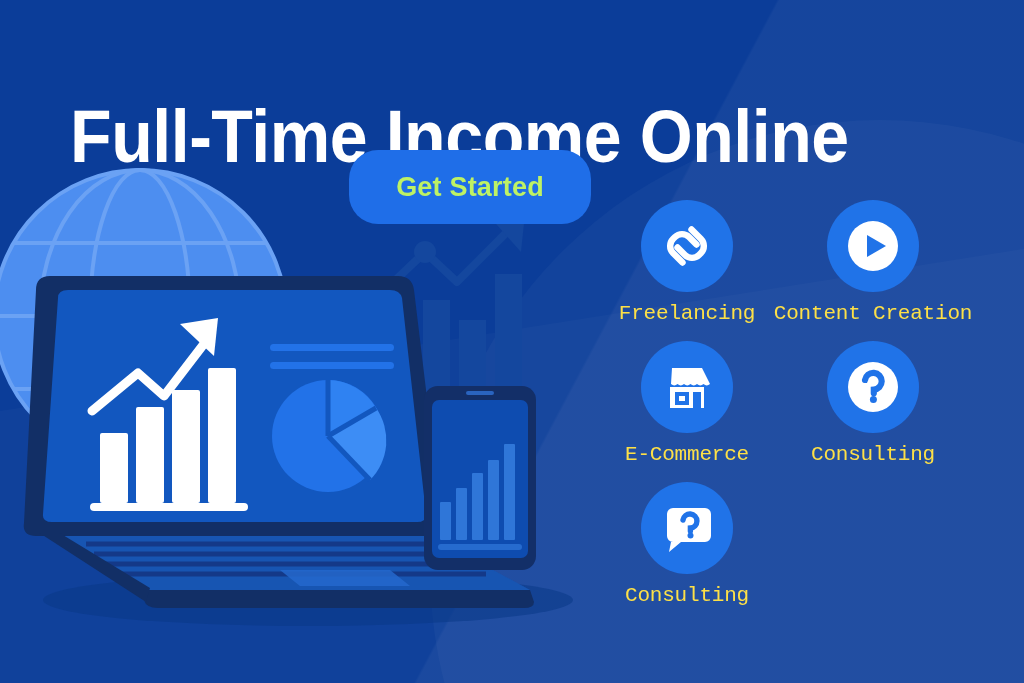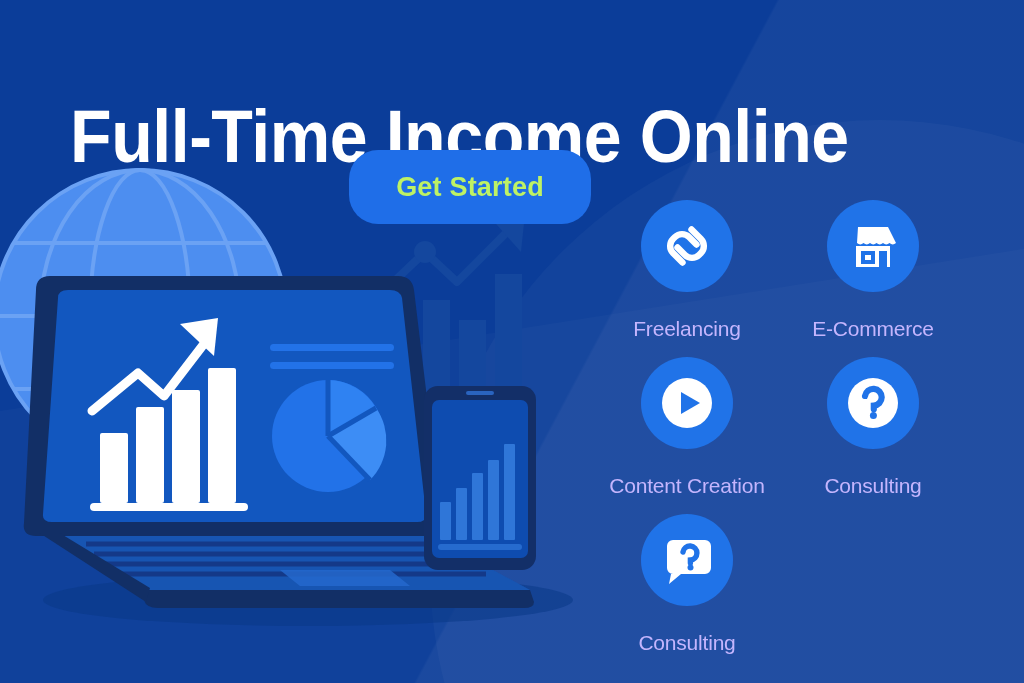--- a/index.html
+++ b/index.html
@@ -139,27 +139,28 @@
   .icon-circle {
     width: 92px;
     height: 92px;
     border-radius: 50%;
     background: #2073e8;
     display: flex;
     align-items: center;
     justify-content: center;
   }
   .icon-label {
-    margin-top: 25px;
-    color: #c4b5fd;
+    margin-top: 10px;
+    color: #fde047;
     font-size: 21px;
     font-weight: 400;
     white-space: nowrap;
     text-align: center;
     letter-spacing: -0.2px;
+    font-family: Liberation Mono, monospace;
   }
 </style>
 </head>
 <body>
 
 <div id="banner">
 
   <div class="bg-wedge-1"></div>
   <div class="bg-wedge-2"></div>
   <div class="bg-wedge-3"></div>
@@ -269,47 +270,47 @@
             <path d="M 22.5 43.5 L 13 34 a 10 10 0 0 1 0 -14 l 2 -2 a 10 10 0 0 1 14 0 L 36.5 25.5"></path>
           </g>
         </svg>
       </div>
       <div class="icon-label">Freelancing</div>
     </div>
 
 
     <div class="icon-cell">
       <div class="icon-circle">
+        <svg width="58" height="58" viewBox="0 0 58 58">
+          <circle cx="29" cy="29" r="25" fill="#ffffff"></circle>
+          <path d="M 23 18 L 42 29 L 23 40 Z" fill="#2073e8"></path>
+        </svg>
+      </div>
+      <div class="icon-label">Content Creation</div>
+    </div>
+
+    <div class="icon-cell">
+      <div class="icon-circle">
         <svg width="54" height="54" viewBox="0 0 54 54">
           <path d="M 12 8 L 42 8 L 50 24
                    a 5 5 0 0 1 -6.5 0 a 5 5 0 0 1 -6.5 0 a 5 5 0 0 1 -6.5 0
                    a 5 5 0 0 1 -6.5 0 a 5 5 0 0 1 -6.5 0 a 5 5 0 0 1 -6.5 0 Z" fill="#ffffff"></path>
           <path d="M 10 27 L 44 27 L 44 48 L 10 48 Z" fill="#ffffff"></path>
           <rect x="15" y="32" width="14" height="13" fill="#2073e8"></rect>
           <rect x="19" y="36" width="6" height="5" fill="#ffffff"></rect>
           <rect x="33" y="32" width="8" height="16" fill="#2073e8"></rect>
         </svg>
       </div>
       <div class="icon-label">E-Commerce</div>
     </div>
 
     <div class="icon-cell">
       <div class="icon-circle">
         <svg width="58" height="58" viewBox="0 0 58 58">
           <circle cx="29" cy="29" r="25" fill="#ffffff"></circle>
-          <path d="M 23 18 L 42 29 L 23 40 Z" fill="#2073e8"></path>
-        </svg>
-      </div>
-      <div class="icon-label">Content Creation</div>
-    </div>
-
-    <div class="icon-cell">
-      <div class="icon-circle">
-        <svg width="58" height="58" viewBox="0 0 58 58">
-          <circle cx="29" cy="29" r="25" fill="#ffffff"></circle>
           <path d="M 21 22 a 8.4 8.4 0 1 1 8.8 9.6 l 0 3.6" fill="none" stroke="#2073e8" stroke-width="6.2" stroke-linecap="round"></path>
           <circle cx="29.4" cy="41.6" r="3.5" fill="#2073e8"></circle>
         </svg>
       </div>
       <div class="icon-label">Consulting</div>
     </div>
 
     <div class="icon-cell">
       <div class="icon-circle">
         <svg width="52" height="52" viewBox="0 0 52 52">

